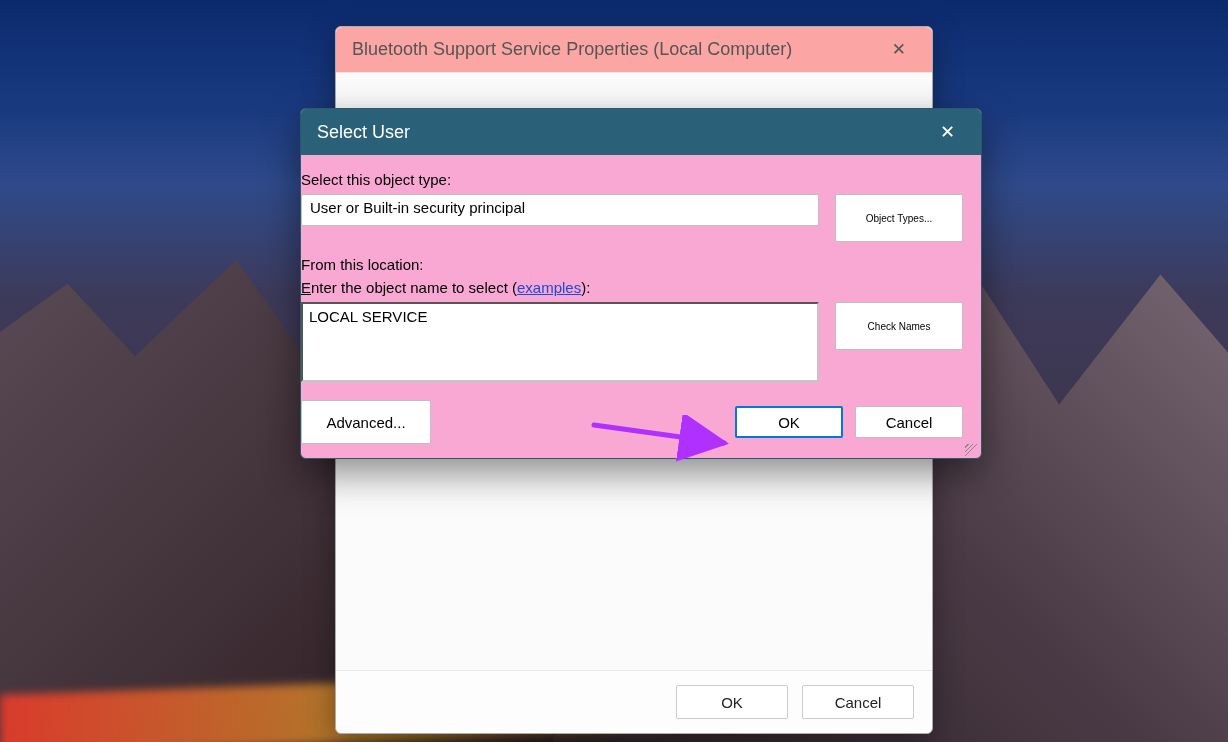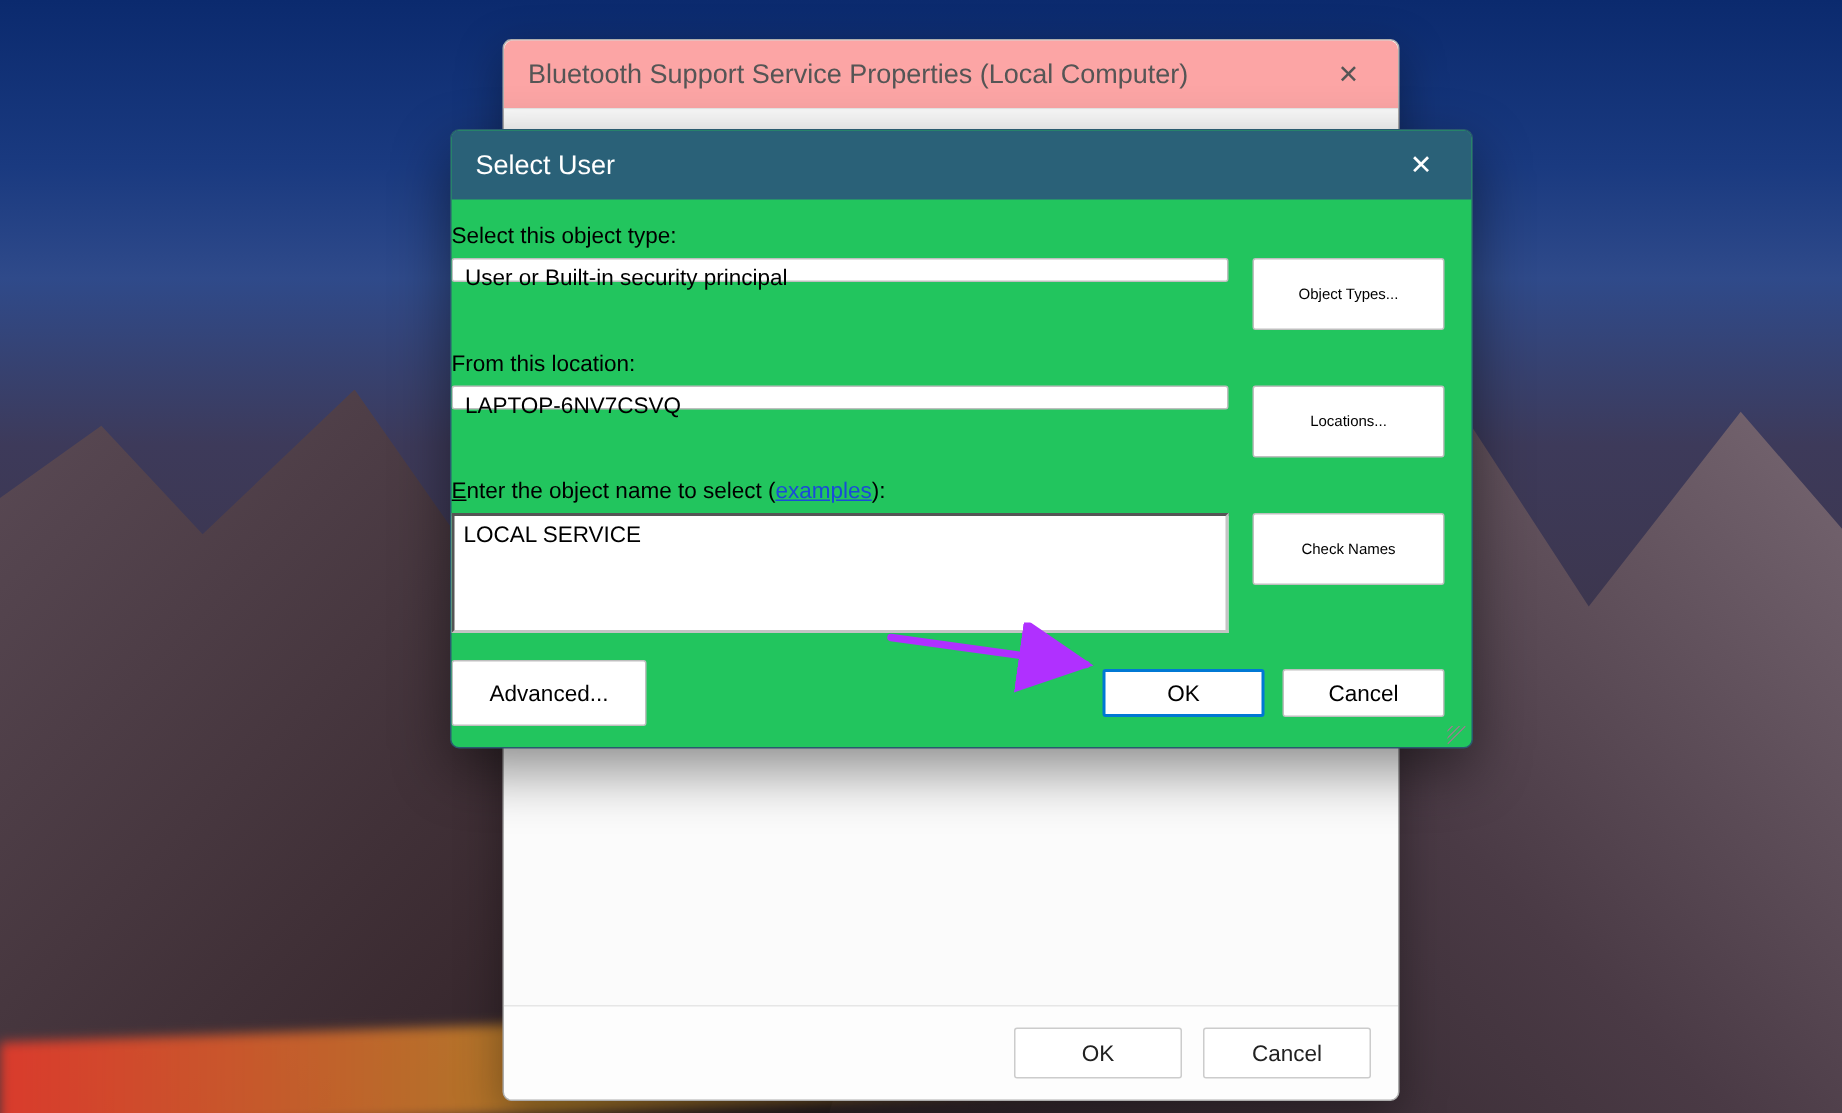--- a/index.html
+++ b/index.html
@@ -57,22 +57,22 @@
   .parent-footer .btn{
     width:112px; height:34px; background:#fff; border:1px solid #ccc;
     display:flex; align-items:center; justify-content:center;
     font-size:15px; color:#222; cursor:default;
     border-radius:2px;
   }
   .parent-footer .btn.disabled{color:#9a9a9a;}
 
   
   .dialog {
-    position:absolute; left:300px; top:86px; width:682px;
-    background:#22c55e;
+    position:absolute; left:300px; top:108px; width:682px;
+    background:#f9a8d4;
     border:1px solid #2a5a6f;
     border-radius:6px;
     box-shadow:0 14px 38px rgba(0,0,0,.45);
     overflow:hidden;
   }
   .dialog-titlebar{
     height:46px; background:#2a6178; color:#fff;
     display:flex; align-items:center; padding:0 16px;
     font-size:18px;
   }
@@ -80,21 +80,21 @@
   .dialog-close{
     font-size:18px; padding:4px 10px; cursor:default;
   }
   .dialog-body{
     padding:16px 18px 14px 0;
   }
   .field-label{font-size:15px; color:#000; margin-bottom:6px; display:block;}
   .field-label .u{text-decoration:underline;}
   .field-row{display:flex; gap:16px; align-items:flex-start; margin-bottom:14px;}
   .field-input{
-    flex:1; height:16px; background:#fff; border:1px solid #bfbfbf;
+    flex:1; height:32px; background:#fff; border:1px solid #bfbfbf;
     padding:4px 8px; font-size:15px; color:#000;
     border-radius:2px;
   }
   .side-btn{
     width:128px; height:48px; background:#fff; border:1px solid #bfbfbf;
     font-size:10px; color:#000; display:flex; align-items:center; justify-content:center;
     border-radius:2px; cursor:default;
   }
   .textarea-box{
     flex:1; height:80px; background:#fff;
@@ -155,24 +155,20 @@
   </div>
   <div class="dialog-body">
 
     <span class="field-label">Select this object type:</span>
     <div class="field-row">
       <div class="field-input">User or Built-in security principal</div>
       <div class="side-btn">Object Types...</div>
     </div>
 
     <span class="field-label">From this location:</span>
-    <div class="field-row">
-      <div class="field-input">LAPTOP-6NV7CSVQ</div>
-      <div class="side-btn">Locations...</div>
-    </div>
 
     <span class="field-label">
       <span class="u">E</span><span>nter the object name to select (</span><span class="examples-link">examples</span><span>):</span>
     </span>
     <div class="field-row" style="margin-bottom:16px;">
       <textarea class="textarea-box" style="">LOCAL SERVICE</textarea>
       <div class="side-btn">Check Names</div>
     </div>
 
     <div class="dialog-footer">

